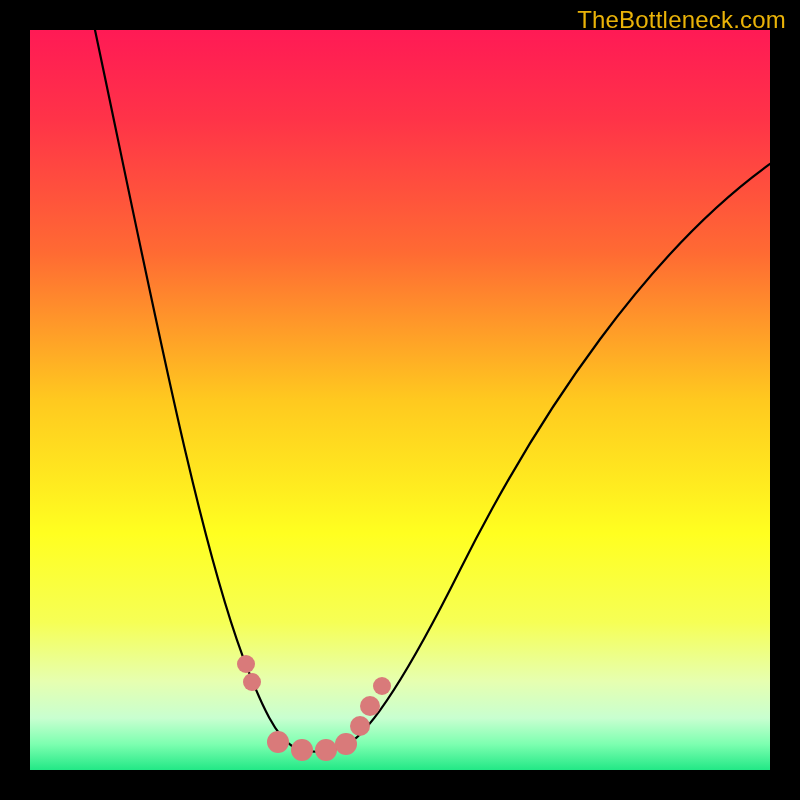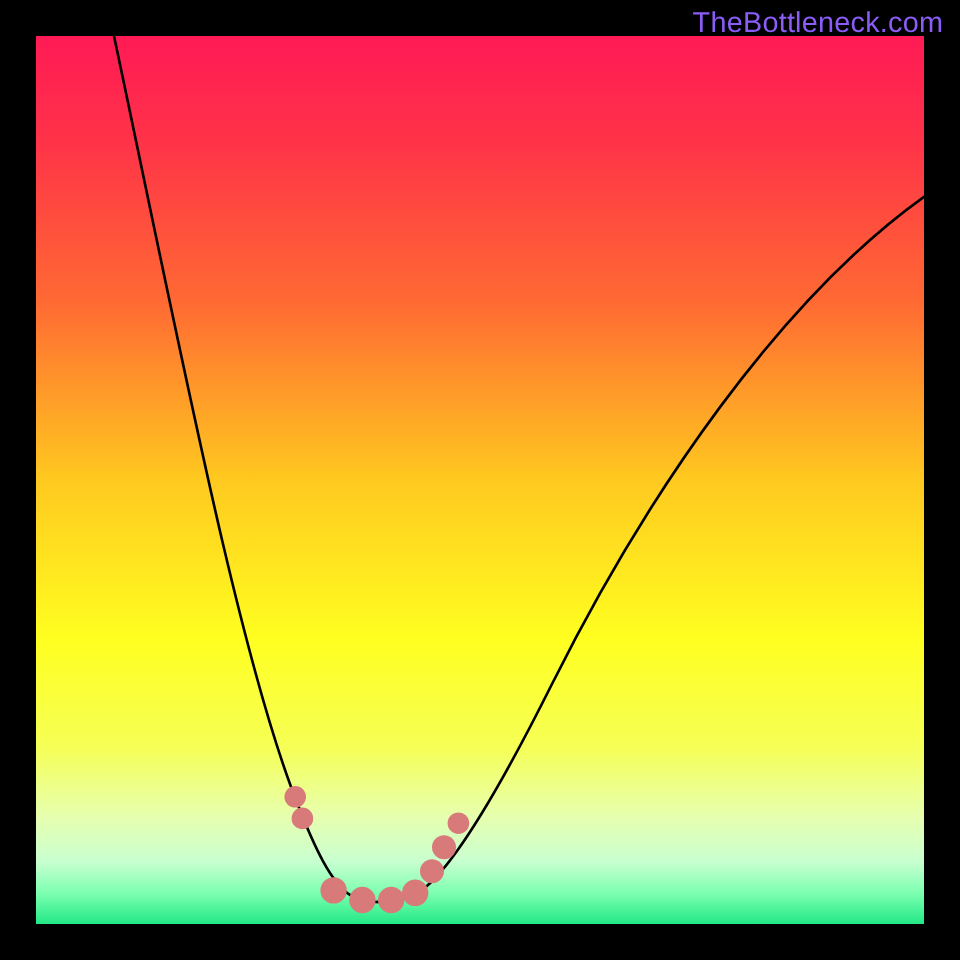--- a/index.html
+++ b/index.html
@@ -8,21 +8,21 @@
     width: 800px;
     height: 800px;
     background: #000;
     position: relative;
     font-family: Arial, Helvetica, sans-serif;
   }
   .watermark {
     position: absolute;
     top: 6px;
     right: 14px;
-    color: #8b5cf6;
+    color: #eab308;
     font-size: 24px;
     font-weight: 400;
     letter-spacing: 0.2px;
     z-index: 10;
   }
   .frame {
     position: absolute;
     left: 30px;
     top: 30px;
     width: 740px;

